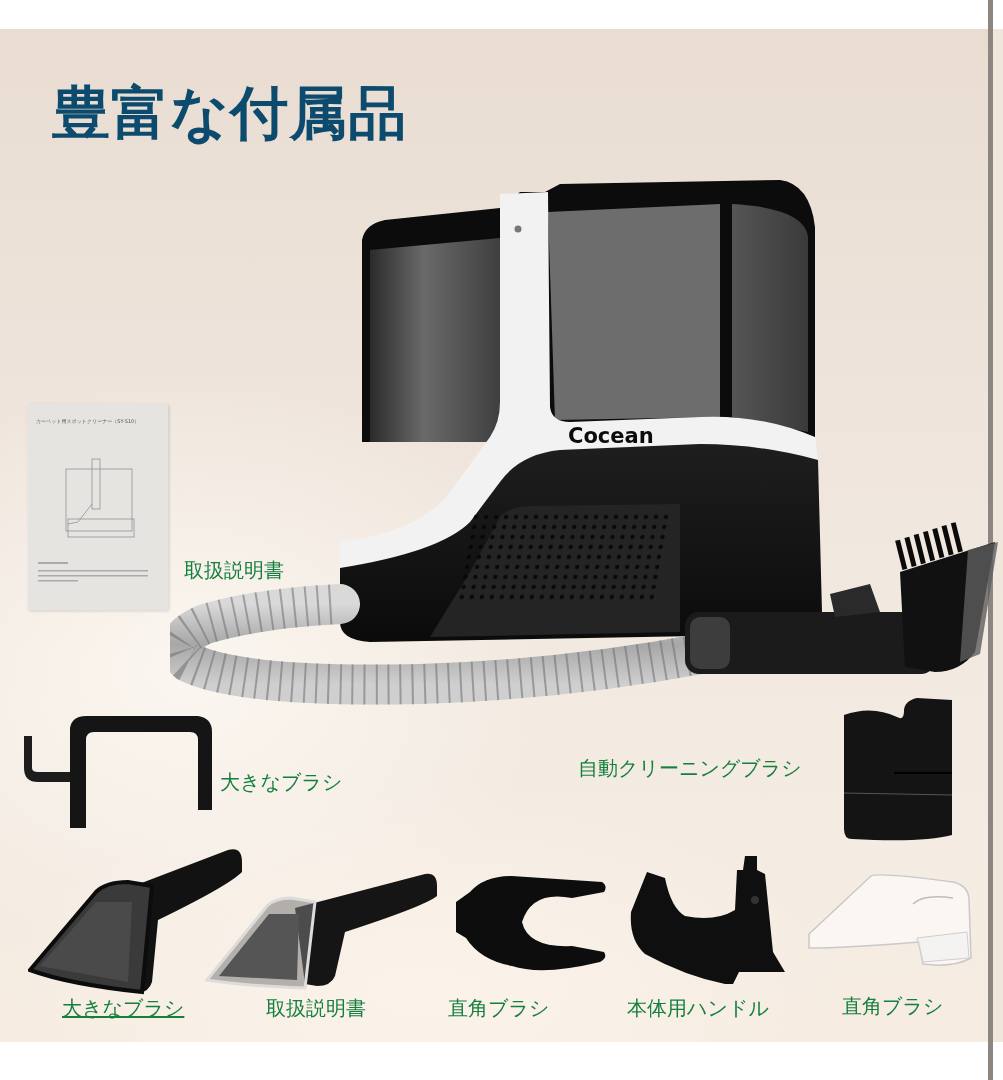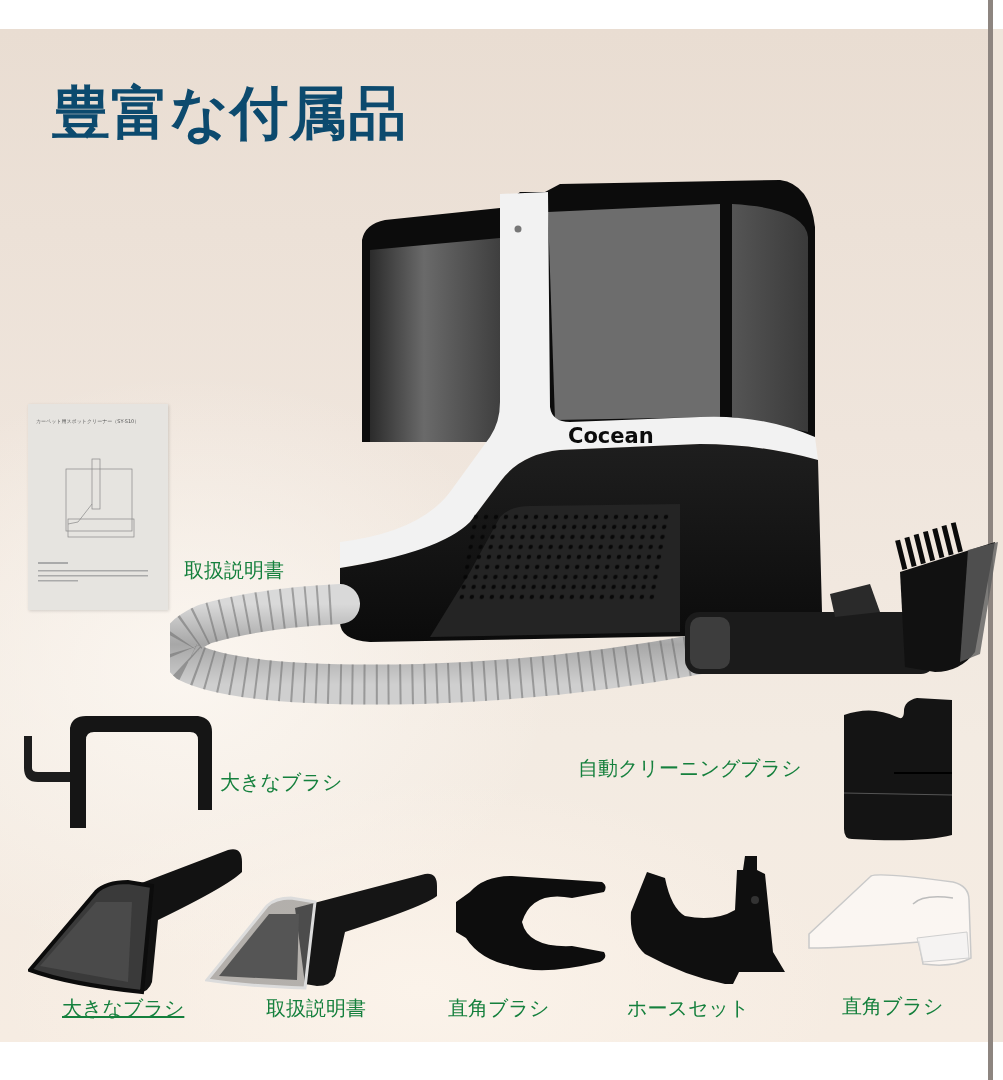--- a/index.html
+++ b/index.html
@@ -145,21 +145,21 @@
   </svg>
 </div>
 <div class="label" style="left:448px; top:998px;">直角ブラシ</div>
 
 <div class="abs" style="left:625px; top:852px; width:175px; height:135px;">
   <svg width="175" height="135">
     <path d="M22 20 L40 26 Q46 56 60 64 Q90 70 110 58 L112 18 L118 18 L120 4 L132 4 L132 18 L140 22 L148 100 L160 120 L114 120 L108 132 L100 132 Q60 124 20 102 Q4 88 6 60 Z" fill="#0f0f0f"></path>
     <circle cx="130" cy="48" r="4" fill="#333"></circle>
   </svg>
 </div>
-<div class="label" style="left:627px; top:998px;">ホースセット</div>
+<div class="label" style="left:627px; top:998px;">本体用ハンドル</div>
 
 <div class="abs" style="left:803px; top:868px; width:175px; height:105px;">
   <svg width="175" height="105">
     <path d="M6 66 L68 8 Q76 4 150 14 Q166 18 166 32 L168 90 Q150 100 120 96 L116 74 Q40 80 6 80 Z" fill="#ffffff" fill-opacity="0.55" stroke="#c9c9c9" stroke-width="1.5"></path>
     <path d="M110 36 Q120 26 150 30" fill="none" stroke="#bdbdbd" stroke-width="1.5"></path>
     <path d="M114 70 L164 64 L166 90 L120 94 Z" fill="#f2f2f2" fill-opacity="0.6" stroke="#cfcfcf"></path>
   </svg>
 </div>
 <div class="label" style="left:842px; top:998px;font-family:Liberation Mono, monospace;">直角ブラシ</div>
 

